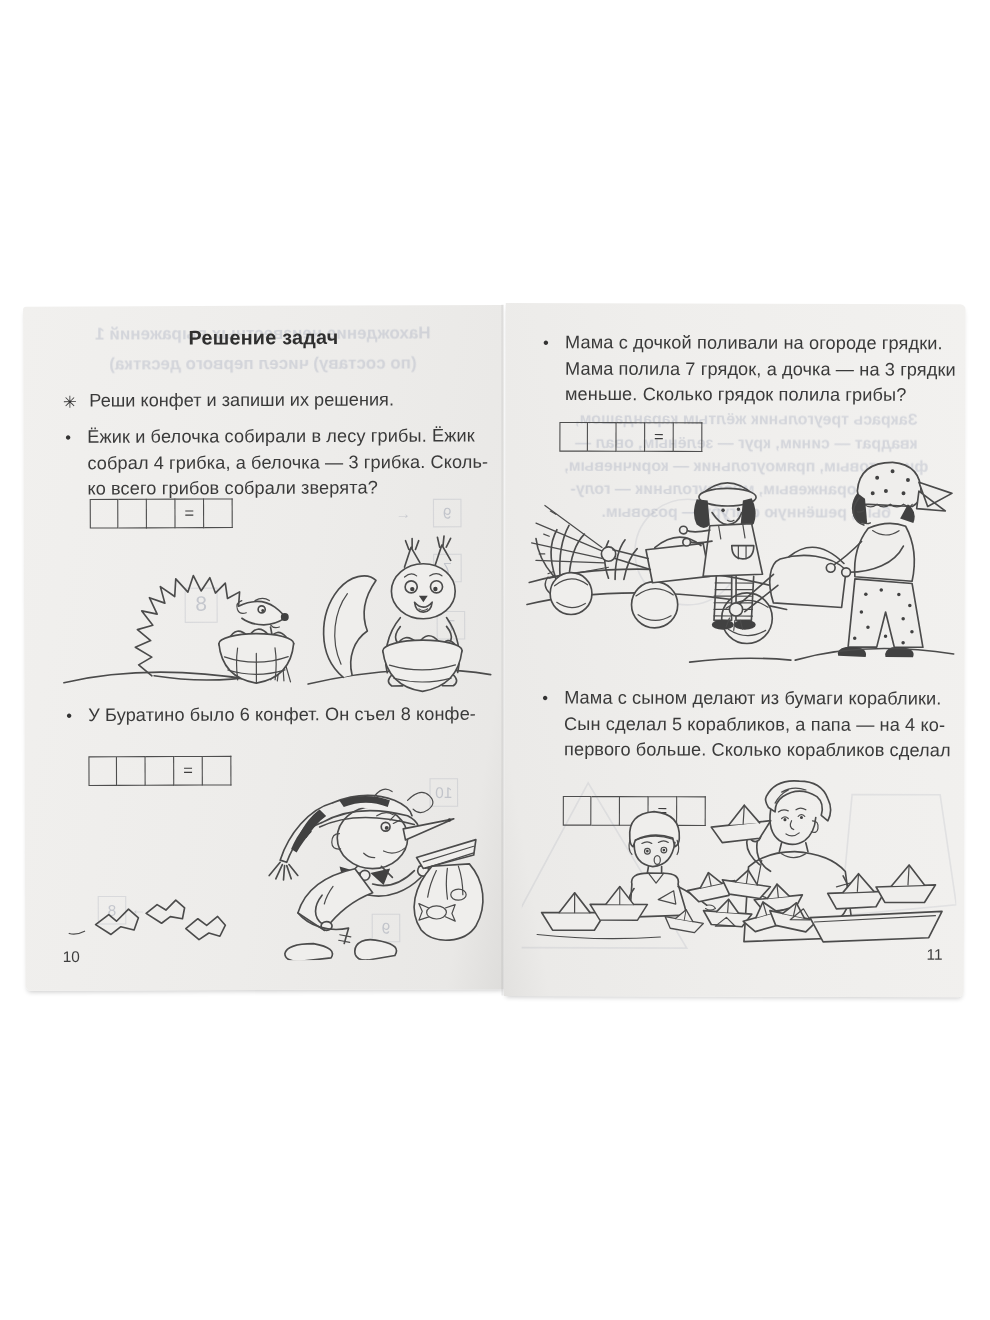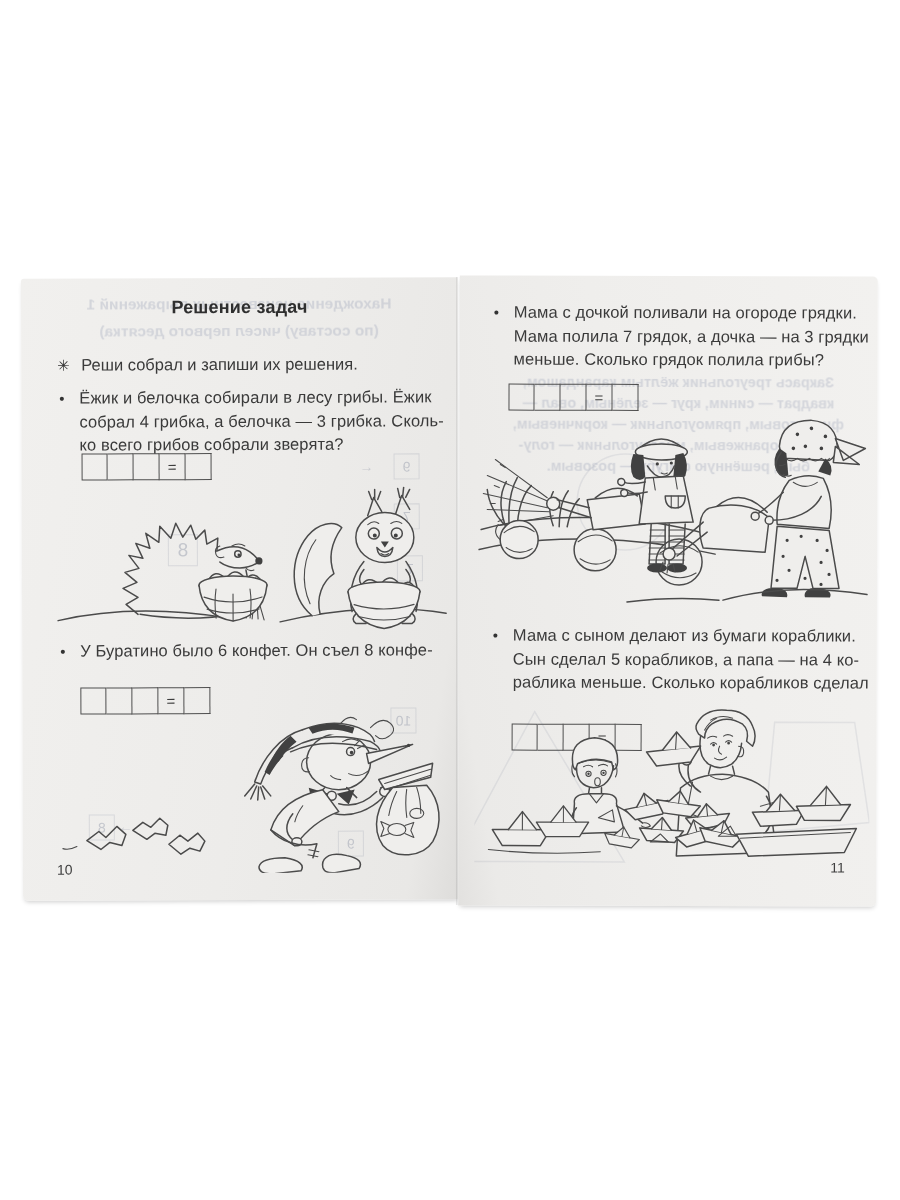--- a/index.html
+++ b/index.html
@@ -66,21 +66,21 @@
     <div class="gnum" style="left:375px;top:278px">7</div>
     <div class="gnum" style="left:368px;top:430px">10</div>
     <div class="gnum" style="left:315px;top:553px">9</div>
     <div class="gnum" style="left:66px;top:536px">8</div>
     <div class="garrow" style="left:96px;top:540px">→</div>
 
     <div class="title">Решение задач</div>
 
     <div class="instruction">
       <span class="mark">✳</span>
-      <span>Реши собрал и запиши их решения.</span>
+      <span>Реши конфет и запиши их решения.</span>
     </div>
 
     <div class="problem" style="left:38px;top:108px">
       <span class="bullet">•</span>
       <div>
         <div class="pline">Ёжик и белочка собирали в лесу грибы. Ёжик</div>
         <div class="pline">собрал 4 грибка, а белочка — 3 грибка. Сколь-</div>
         <div class="pline">ко всего грибов собрали зверята?</div>
       </div>
     </div>
@@ -324,21 +324,21 @@
         <path class="sk" d="M294 176 q-9 2 -7 8 l25 1 q2 -7 -8 -9 z M336 176 q-8 3 -6 9 l25 0 q3 -7 -9 -9 z"></path>
       </g>
       <path class="s" d="M248 188 Q310 170 392 182 M152 190 Q200 184 244 188"></path>
     </svg>
 
     <div class="problem" style="left:34px;top:348px">
       <span class="bullet">•</span>
       <div>
         <div class="pline">Мама с сыном делают из бумаги кораблики.</div>
         <div class="pline">Сын сделал 5 корабликов, а папа — на 4 ко-</div>
-        <div class="pline">раблика меньше. Сколько корабликов сделал</div>
+        <div class="pline">первого больше. Сколько корабликов сделал</div>
       </div>
     </div>
 
     <div class="eq" style="left:53px;top:448px">
       <span class="cell"></span>
       <span class="cell"></span>
       <span class="cell"></span>
       <span class="cell">=</span>
       <span class="cell"></span>
     </div>
@@ -446,17 +446,17 @@
         <g transform="translate(322 90)">
               <path class="sf" d="M0 14 L54 12 L44 28 L8 28 Z"></path>
               <path class="sf" d="M14 13 L30 -6 L44 12"></path>
               <path class="s thin" d="M30 -6 L29 12"></path>
             </g>
         <path class="sf" d="M262 132 L382 126 L370 150 L274 154 Z"></path>
         <path class="s thin" d="M266 136 L376 130"></path>
       </g>
     </svg>
 
-    <div class="pagenum" style="left:372px;top:583px">11</div>
+    <div class="pagenum" style="left:384px;top:583px">11</div>
   </div>
 
  </div>
 </div>
 
 </body></html>

